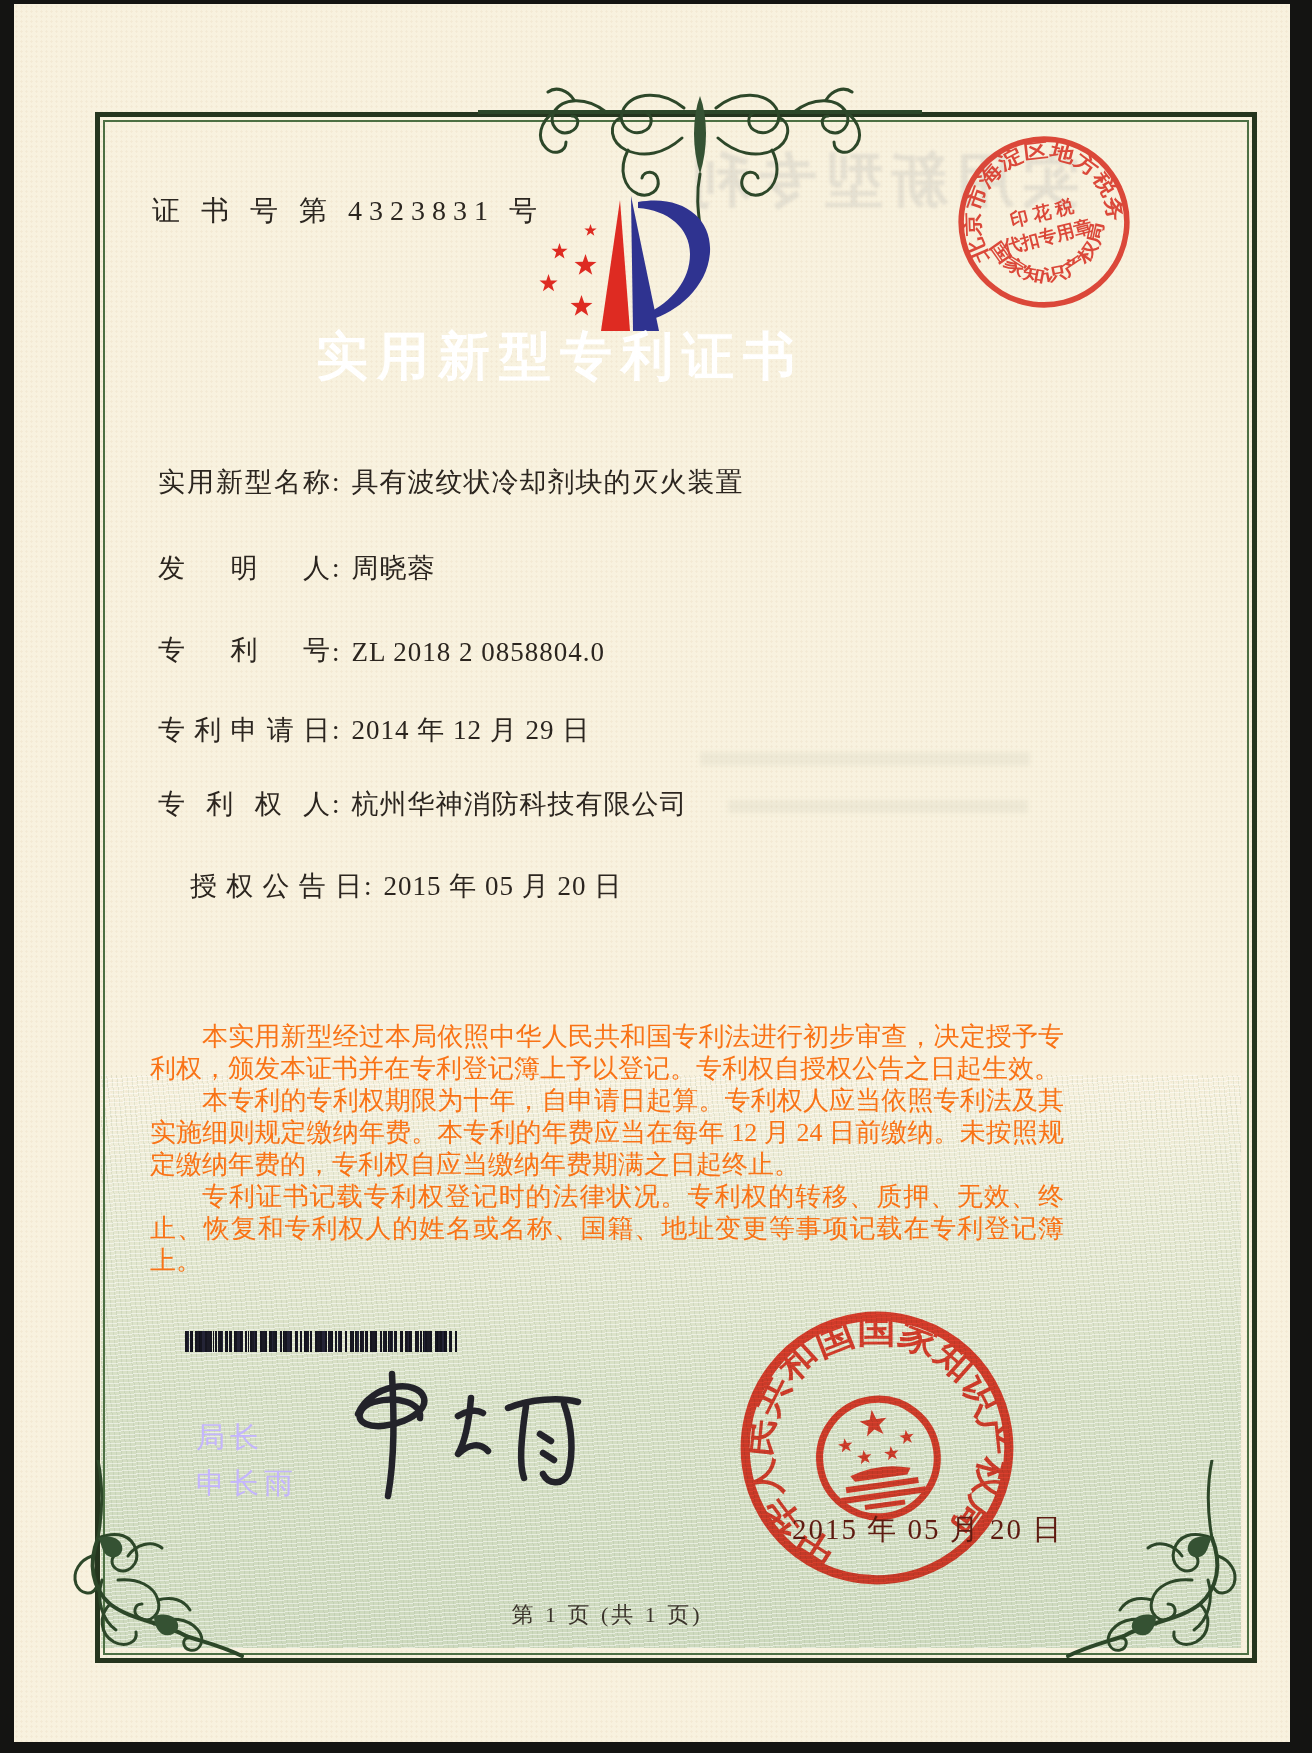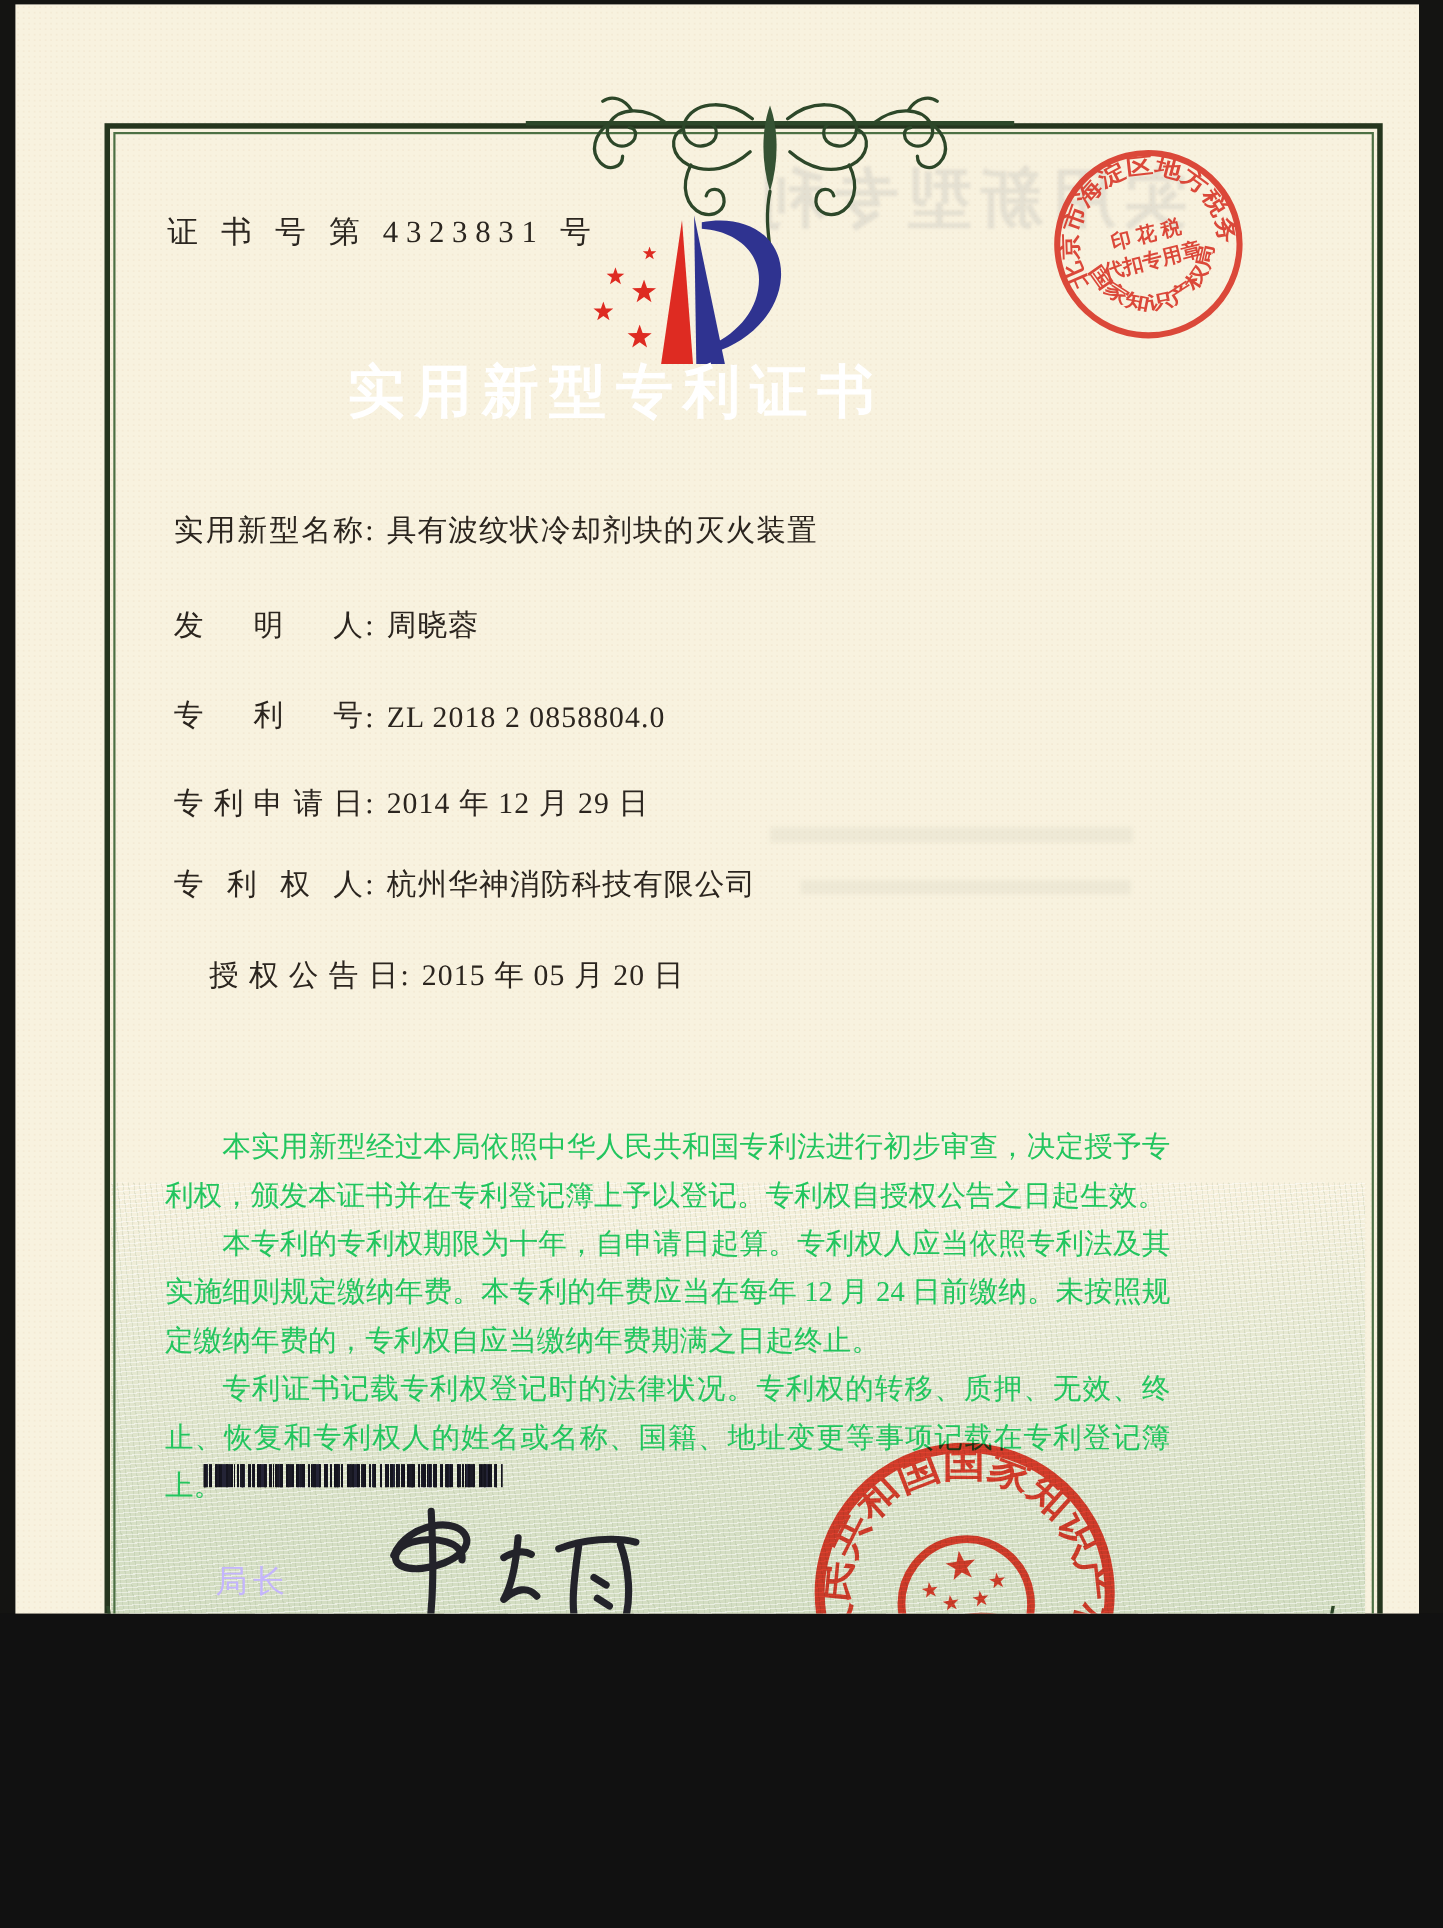--- a/index.html
+++ b/index.html
@@ -1,16 +1,16 @@
 <!DOCTYPE html>
 <html><head>
 <meta charset="utf-8">
 <style>
   html,body{margin:0;padding:0;background:#111;}
-  #scan{position:relative;width:1312px;height:1467px;background:#141412;overflow:hidden;
+  #scan{position:relative;width:1312px;height:1753px;background:#141412;overflow:hidden;
         font-family:"Liberation Serif","DejaVu Serif",serif;}
   .abs{position:absolute;}
   
   #paper{position:absolute;left:14px;top:4px;width:1276px;height:1738px;
          background:#f8f2df;
          background-image:radial-gradient(rgba(205,170,130,0.10) 1px, transparent 1.2px);
          background-size:5px 5px;}
   
   #wash{left:101px;top:1075px;width:1140px;height:573px;
         background:linear-gradient(180deg, rgba(213,224,198,0) 0%, rgba(213,224,198,.45) 22%,
@@ -29,21 +29,21 @@
   
   #certno{left:152px;top:192px;font-size:28px;color:#2b2620;letter-spacing:7px;}
   #title{left:95px;top:322px;width:930px;text-align:center;font-size:52px;font-weight:bold;
          color:#ffffff;letter-spacing:9px;}
   
   .frow{left:158px;height:34px;font-size:27px;color:#2b251f;white-space:nowrap;}
   .flabel{display:inline-block;width:172px;text-align:justify;text-align-last:justify;vertical-align:bottom;}
   .fcolon{display:inline-block;margin:0 12px 0 2px;}
   .fval{letter-spacing:1px;}
   
-  #paras{left:150px;top:1021px;width:914px;font-size:26px;line-height:44px;color:#22c55e;
+  #paras{left:150px;top:1021px;width:914px;font-size:26px;line-height:32px;color:#f97316;
          text-align:justify;}
   #paras p{margin:0;text-indent:2em;}
   
   #barcode{left:185px;top:1331px;width:272px;height:21px;background:
      repeating-linear-gradient(90deg,#15151f 0 2px,transparent 2px 5px),
      repeating-linear-gradient(90deg,#1b1b26 0 3px,transparent 3px 11px),
      repeating-linear-gradient(90deg,#10101a 0 1px,transparent 1px 7px),
      repeating-linear-gradient(90deg,#242436 0 4px,transparent 4px 17px);}
   
   .signer{left:196px;font-size:29px;color:#c4b5fd;letter-spacing:5px;
@@ -253,13 +253,14 @@
             <rect x="-42" y="34" width="84" height="6"></rect>
             <rect x="-20" y="44" width="40" height="5"></rect>
           </g>
         </g>
       </g>
     </svg>
   </div>
 
   <div id="issuedate" class="abs">2015 年 05 月 20 日</div>
 
+  <div id="footer" class="abs">第 1 页 (共 1 页)</div>
 </div>
 
 </body></html>

